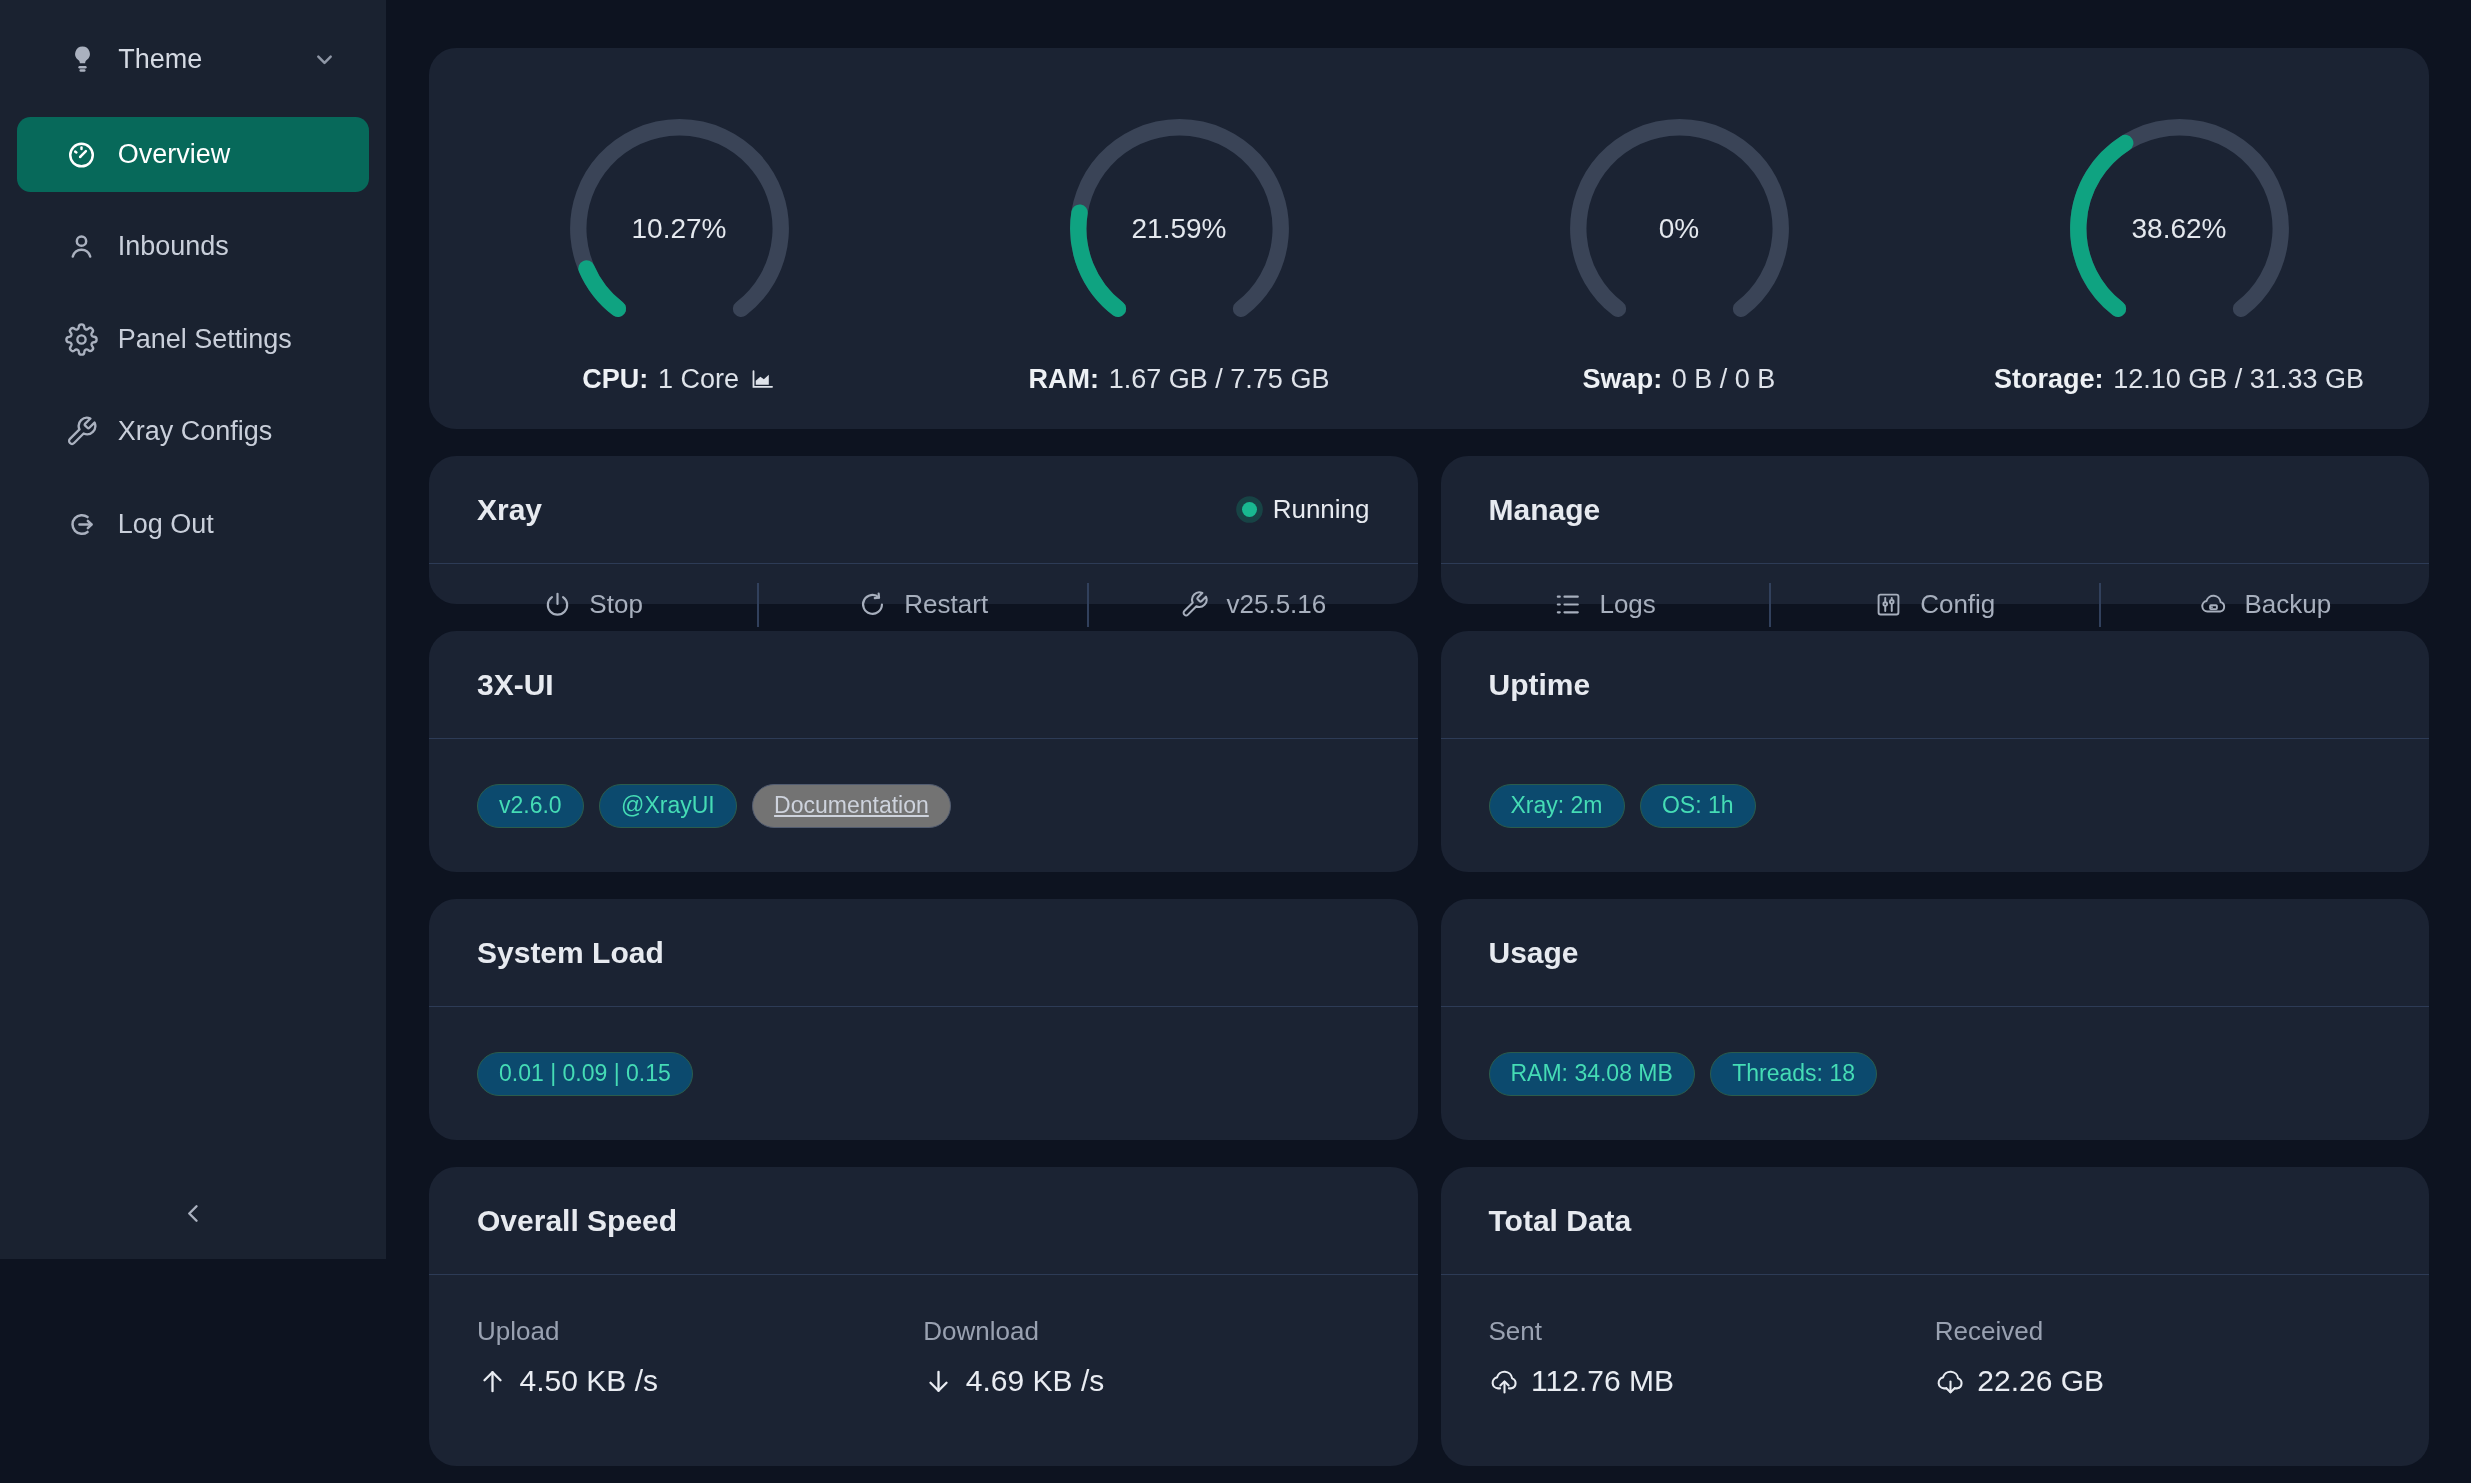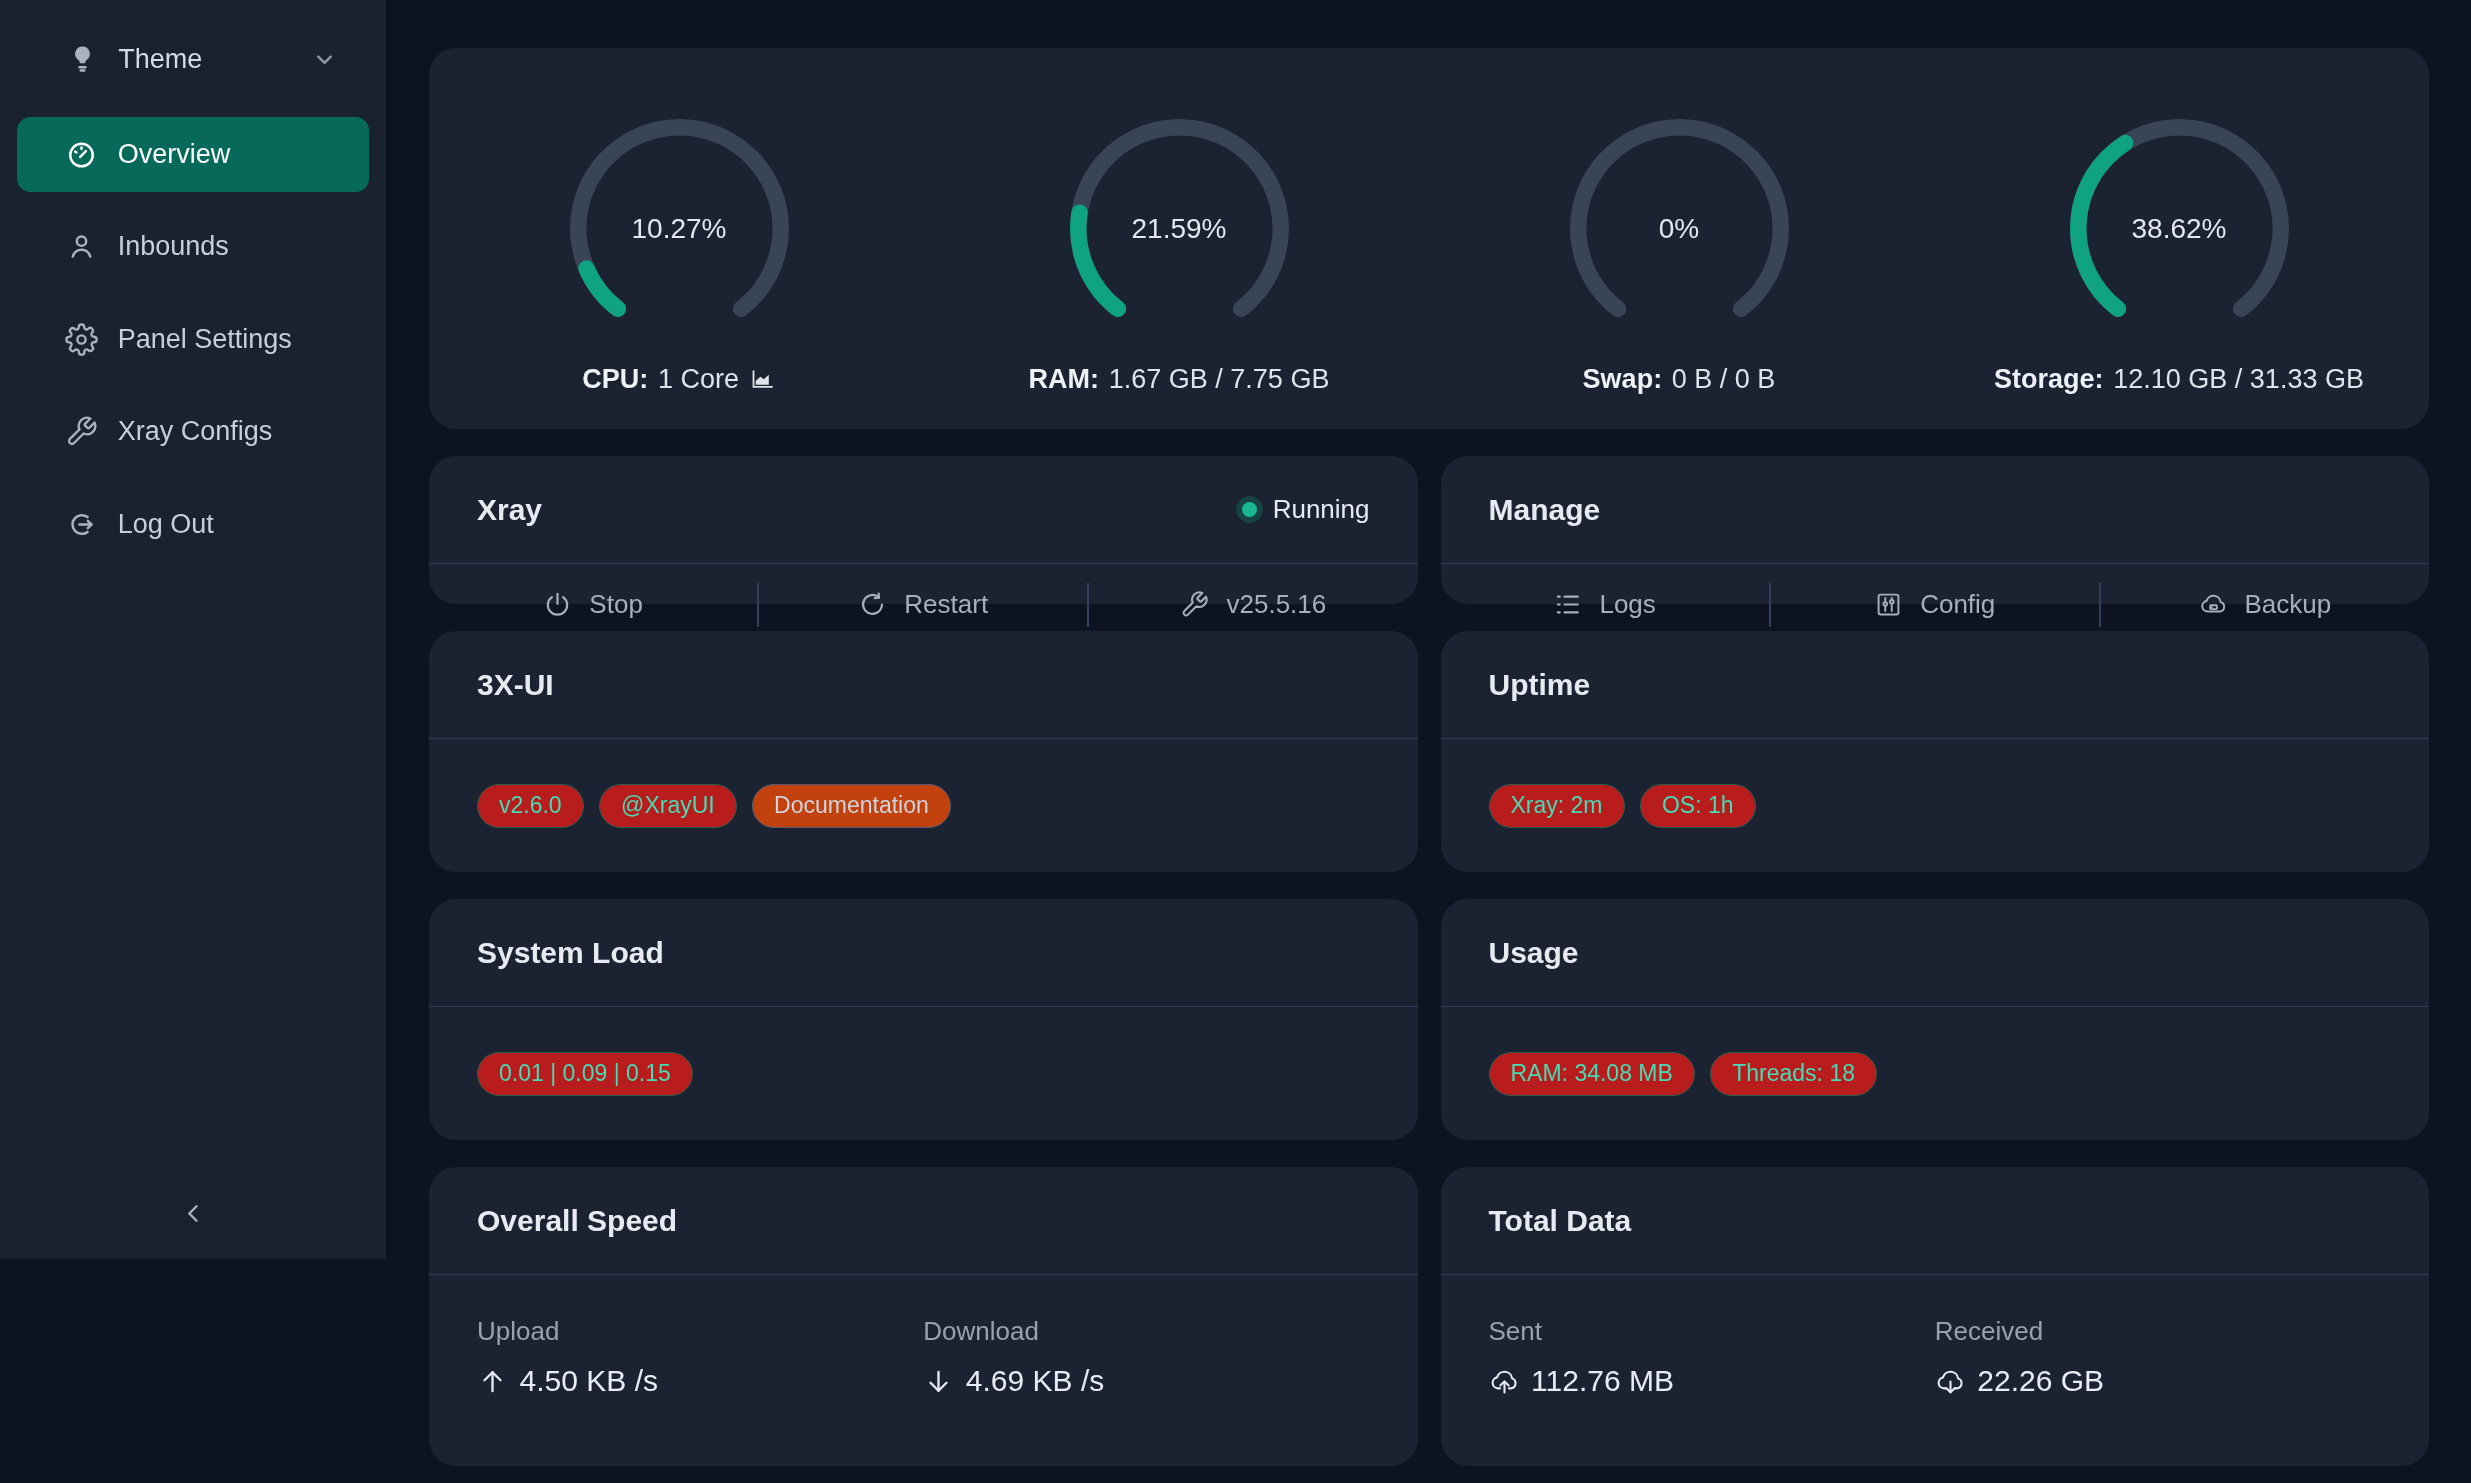--- a/index.html
+++ b/index.html
@@ -49,22 +49,22 @@
   .status{display:flex;align-items:center;gap:15.4px;font-size:26px;color:var(--text);}
   .status-dot{width:15.4px;height:15.4px;border-radius:50%;background:#19b890;box-shadow:0 0 0 5.8px rgba(18,130,104,.35);}
 
   .actions{height:81px;display:flex;align-items:stretch;}
   .action{flex:1;display:flex;align-items:center;justify-content:center;gap:17px;font-size:26px;color:var(--text-dim);cursor:pointer;}
   .action .ic{width:29px;height:29px;}
   .asep{width:1.9px;height:44px;background:#31405c;align-self:center;}
 
   .tags{height:133px;display:flex;align-items:center;gap:15.4px;padding:0 48px;}
   .tag{height:44px;display:inline-flex;align-items:center;padding:0 21px;border-radius:23px;font-size:23px;}
-  .tag.green{color:#45dcb5;border:1.9px solid #2b5c4c;background:#b91c1c;}
-  .tag.gray{color:#ced3dd;border:1.9px solid #525c70;background:#c2410c;}
+  .tag.green{color:#45dcb5;border:1.9px solid #2b5c4c;background:#0c4a6e;}
+  .tag.gray{color:#ced3dd;border:1.9px solid #525c70;background:#737373;text-decoration:underline;}
 
   .tall{height:241px;}
   .short{height:148px;}
   .bottom{height:299px;}
   .metrics{display:grid;grid-template-columns:1fr 1fr;padding:41px 48px 0 48px;}
   .metric .mlabel{font-size:26px;color:#99a1b1;}
   .metric .mvalue{margin-top:17.4px;display:flex;align-items:center;gap:11.6px;font-size:30px;color:#e9ecf2;}
   .metric .ic{width:31px;height:31px;color:#e9ecf2;}
 </style>
 </head>

